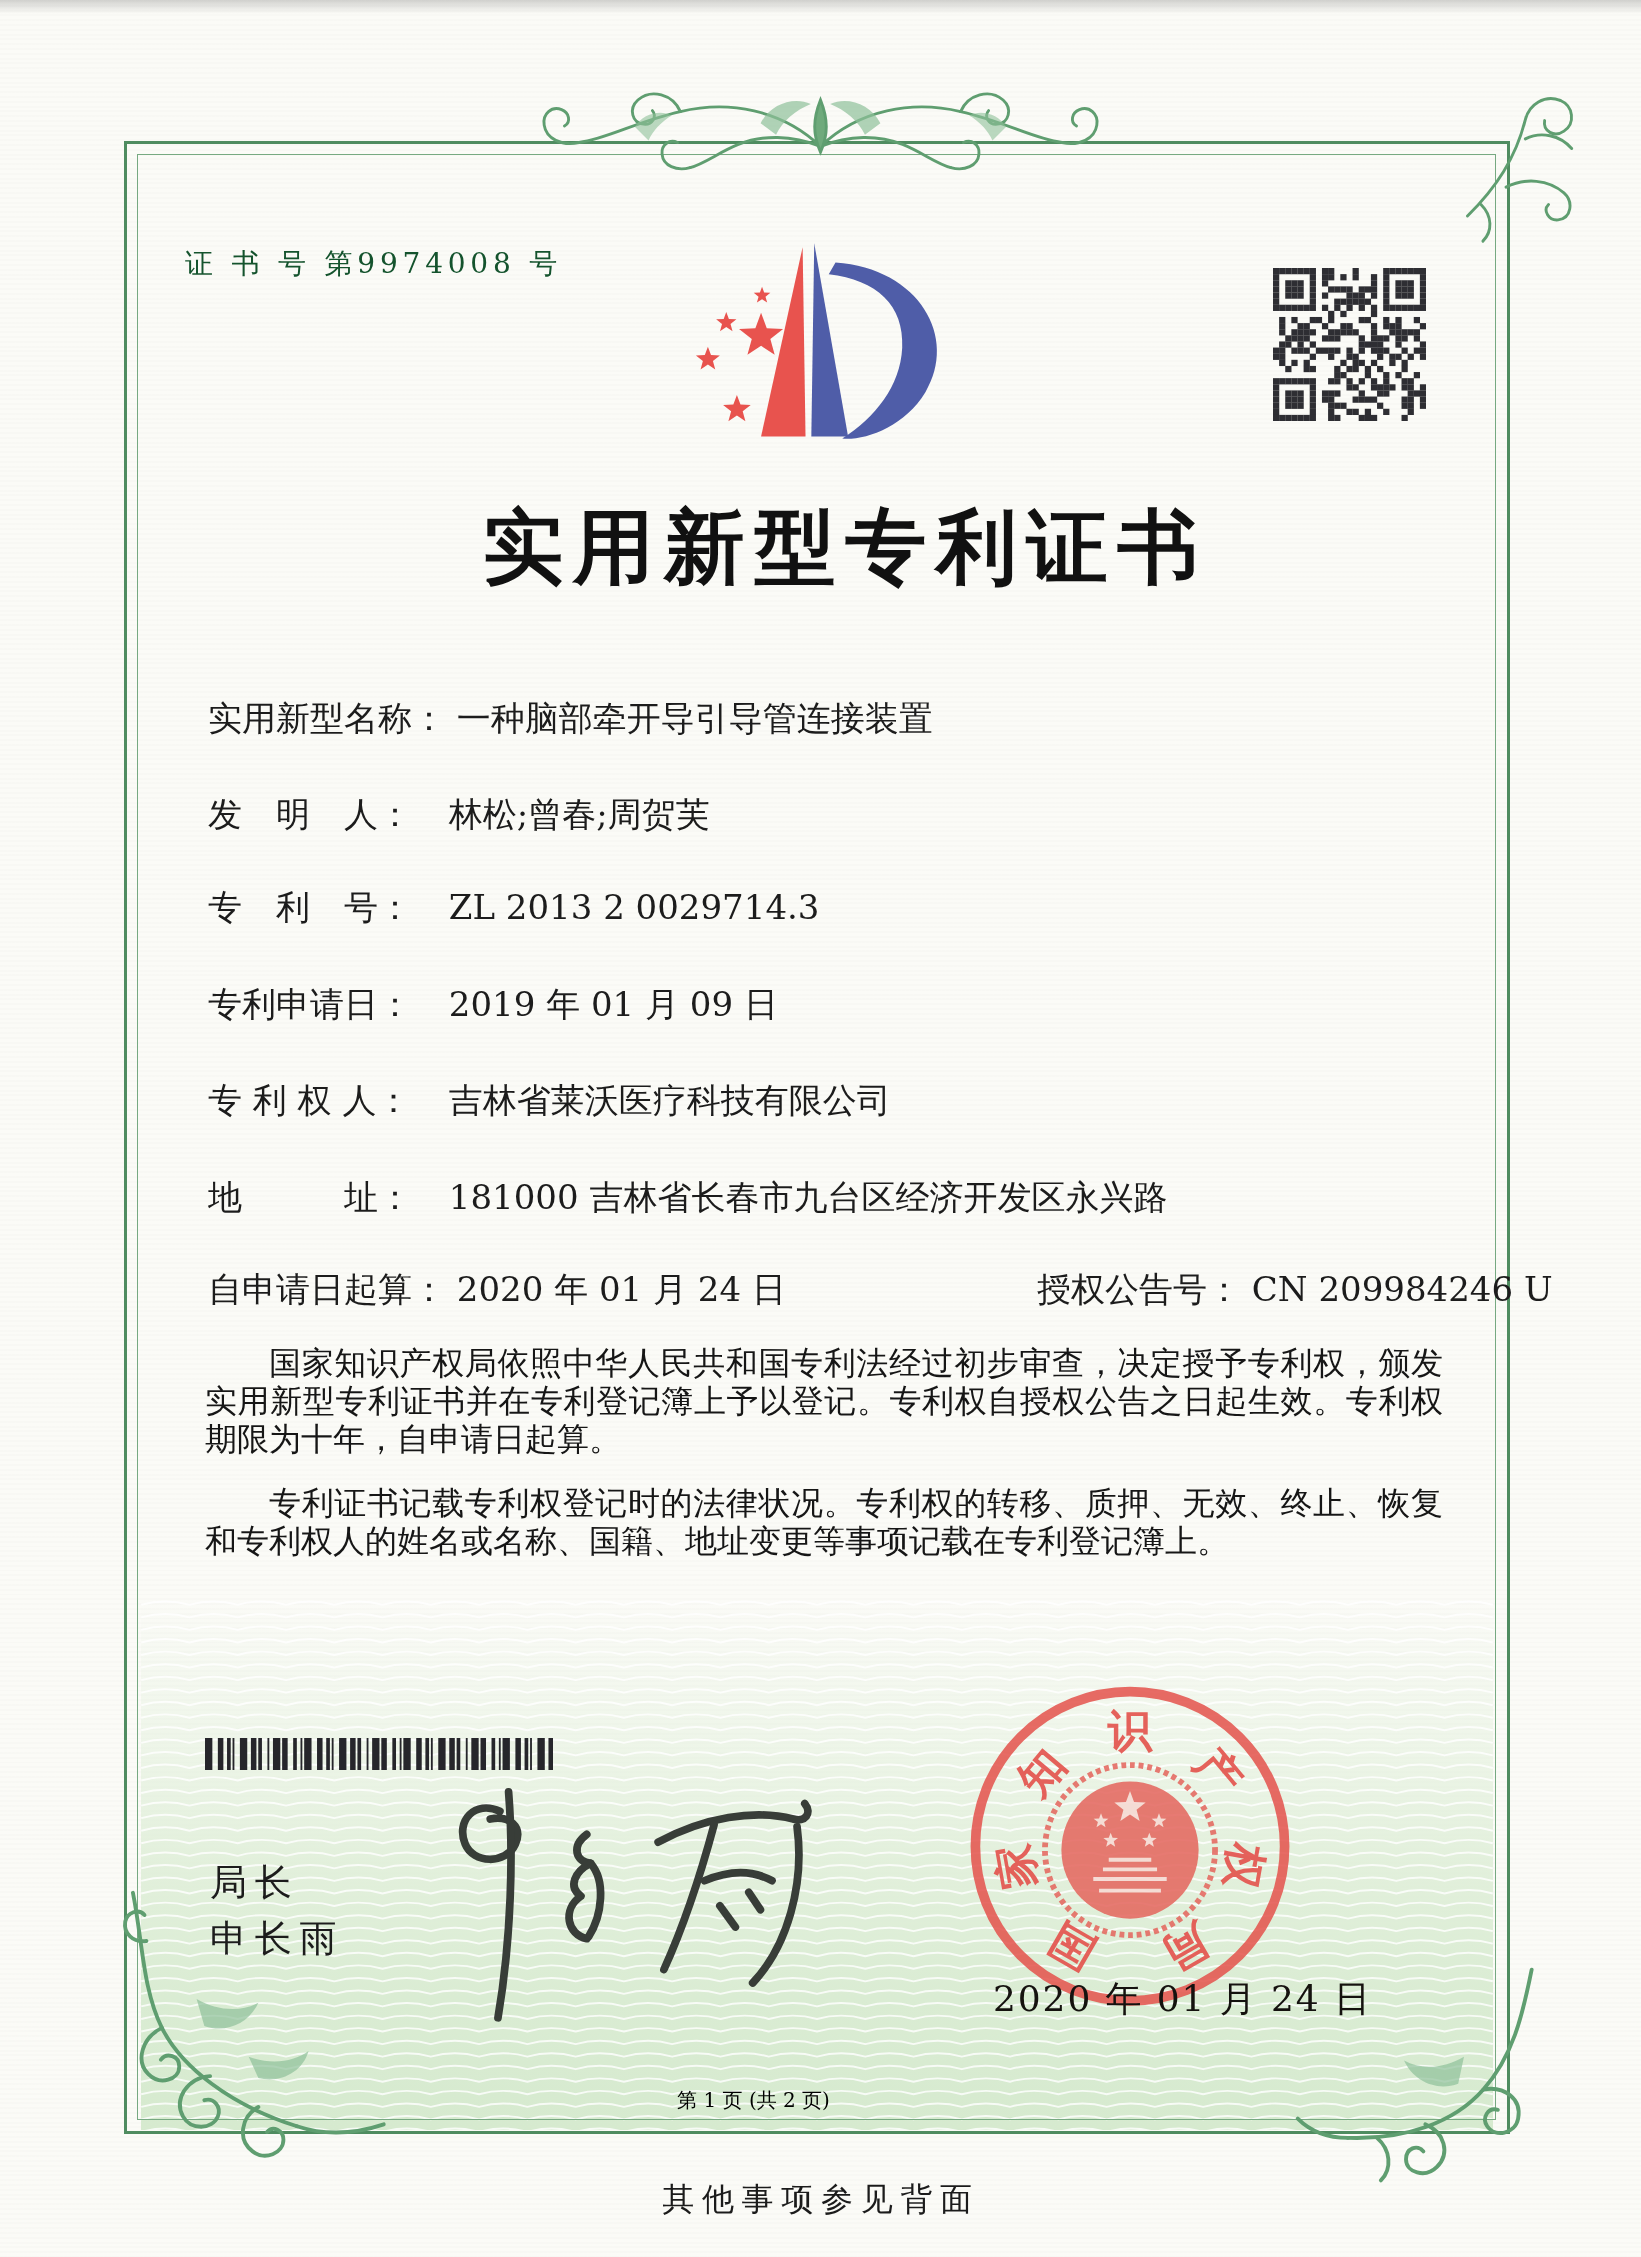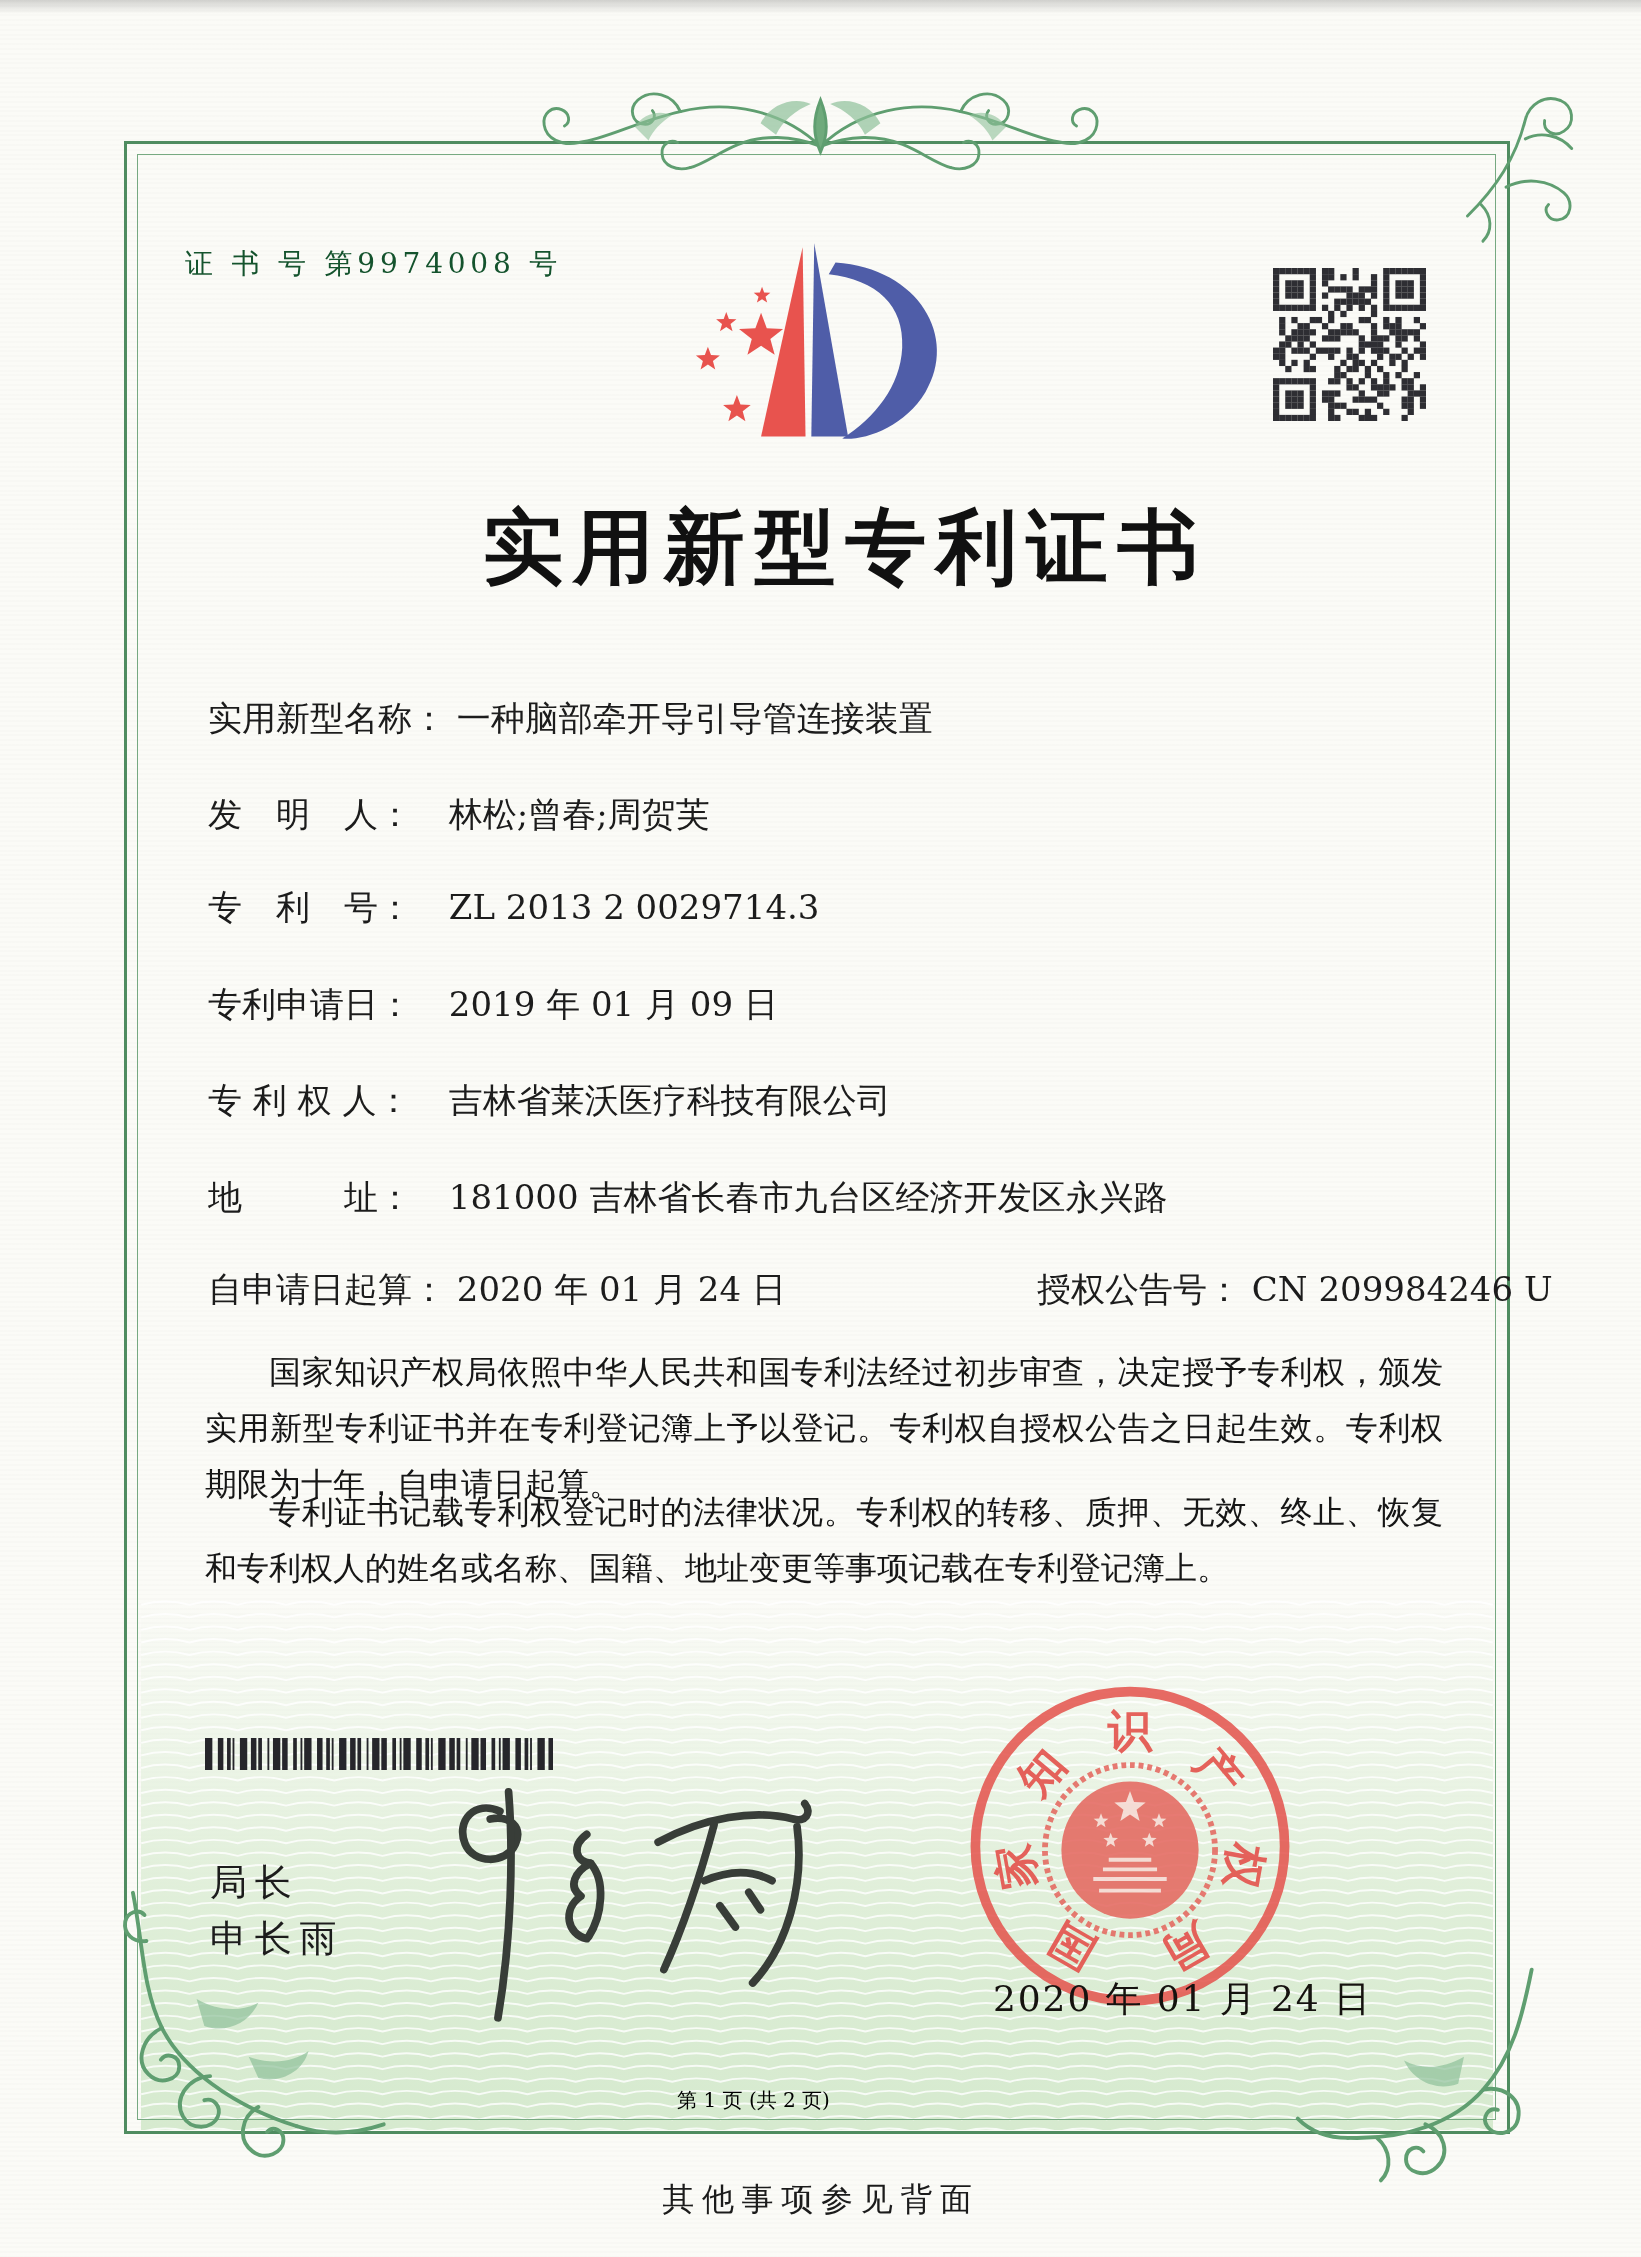--- a/index.html
+++ b/index.html
@@ -49,21 +49,21 @@
   .logo{position:absolute;left:676px;top:193px;width:290px;height:261px;}
   .field-row{
     position:absolute;left:208px;width:1246px;height:44px;
     font-size:34px;white-space:nowrap;
   }
   .field-label{display:inline-block;min-width:230px;color:#1c1c1c;}
   .field-value{color:#1c1c1c;}
   .grant-no{position:absolute;left:821px;top:0;margin-left:8px;}
   .body-para{
     position:absolute;left:205px;width:1238px;
-    font-size:32px;line-height:56px;text-align:justify;text-indent:2em;
+    font-size:32px;line-height:38px;text-align:justify;text-indent:2em;
     color:#161616;
   }
   .barcode{position:absolute;left:205px;top:1738px;width:348px;height:32px;}
   .sig-title{position:absolute;left:210px;top:1858px;font-size:37px;letter-spacing:7.7px;}
   .sig-name{position:absolute;left:210px;top:1914px;font-size:37px;letter-spacing:7.7px;}
   .signature-svg{position:absolute;left:415px;top:1784px;width:521px;height:261px;}
   .seal-svg{position:absolute;left:958px;top:1680px;width:344px;height:344px;opacity:.92;}
   .seal-date{
     position:absolute;left:993px;top:1975px;font-size:36px;letter-spacing:1.9px;
     color:#15120f;z-index:6;

